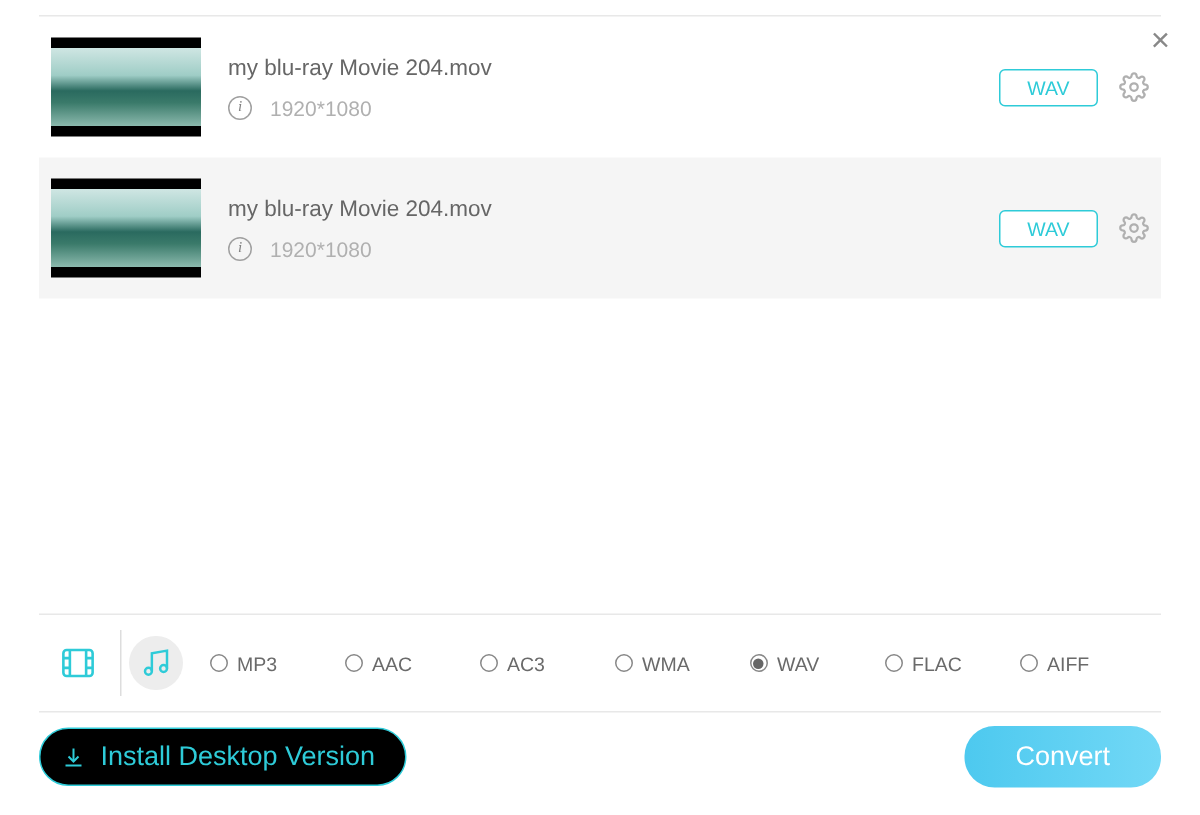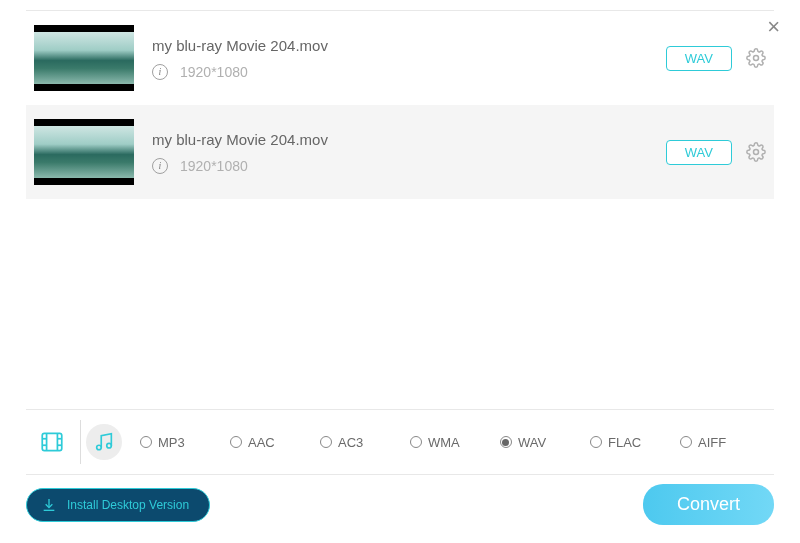--- a/index.html
+++ b/index.html
@@ -59,22 +59,22 @@
     width: 12px; height: 12px; border: 1.2px solid #888; border-radius: 50%;
     display: inline-flex; align-items: center; justify-content: center;
   }
   .radio.on::after { content: ""; width: 7px; height: 7px; background: #666; border-radius: 50%; }
 
   .footer {
     position: absolute; bottom: 18px; left: 26px; right: 26px;
     display: flex; align-items: center; justify-content: space-between;
   }
   .install-btn {
-    border: 1px solid #2ecbd8; color: #2ecbd8; background: #0c4a6e;
-    border-radius: 20px; padding: 8px 20px 8px 14px; font-size: 12px;
+    border: 1px solid #2ecbd8; color: #2ecbd8; background: #000000;
+    border-radius: 20px; padding: 8px 20px 8px 14px; font-size: 18px;
     display: flex; align-items: center; gap: 10px; cursor: pointer;
   }
   .dl-icon { display: inline-flex; }
   .convert-btn {
     background: linear-gradient(90deg, #4dc9ef 0%, #72d8f6 100%);
     color: #fff; border: none; border-radius: 20px;
     padding: 10px 34px; font-size: 18px; cursor: pointer;
   }
 </style>
 </head>

